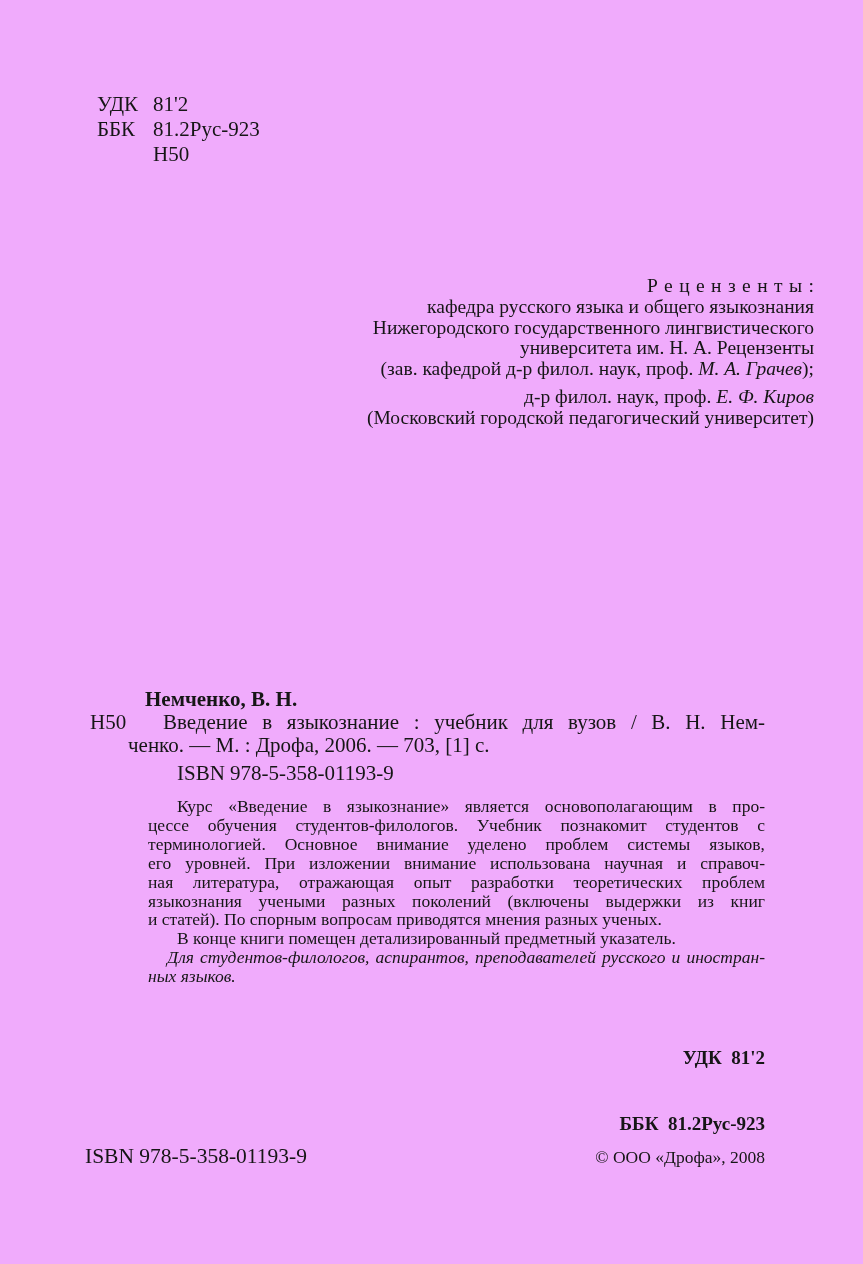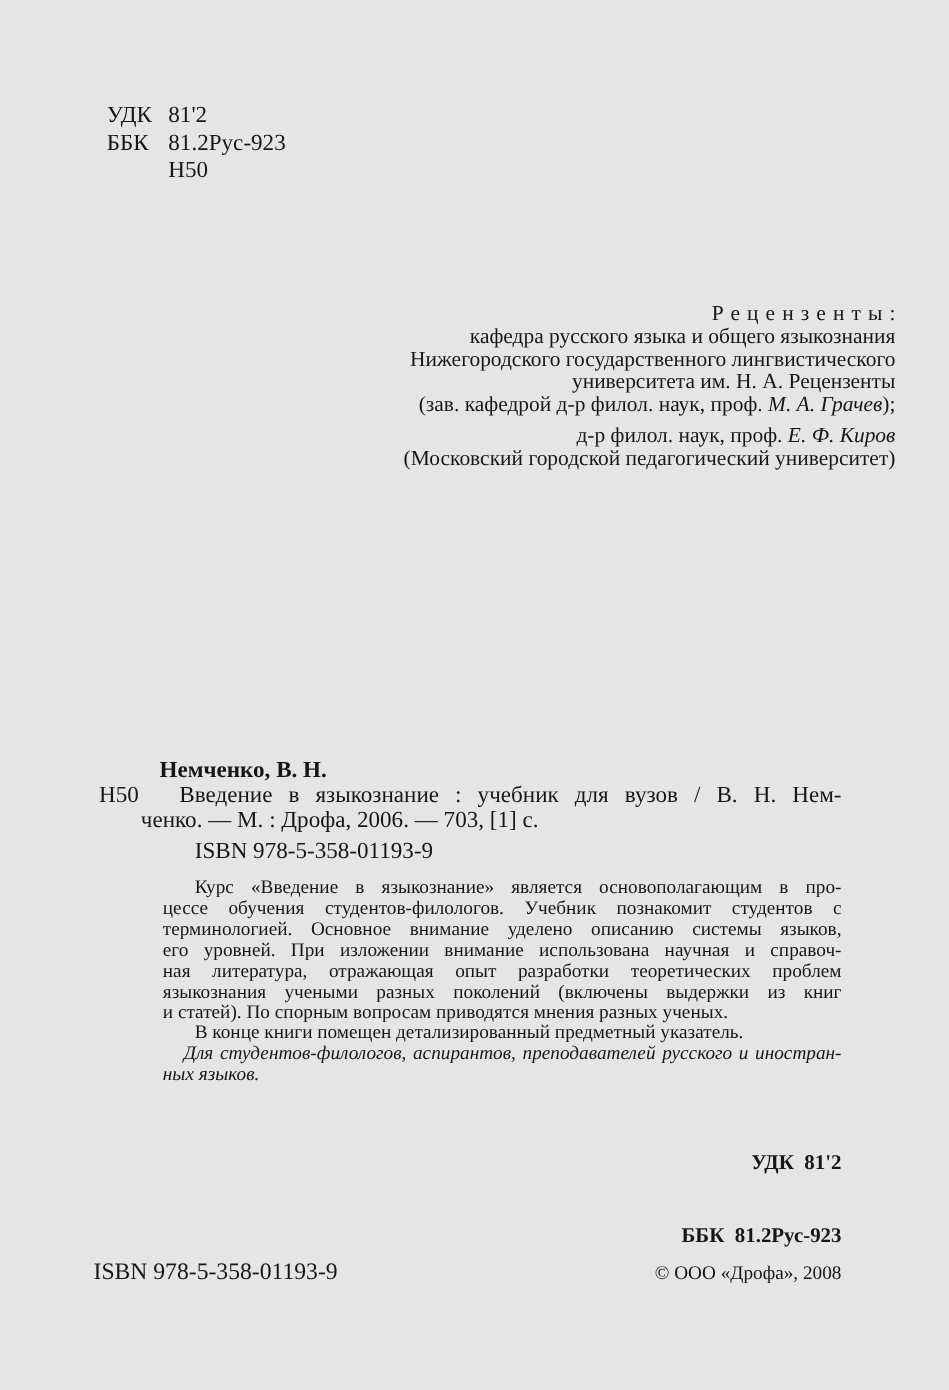--- a/index.html
+++ b/index.html
@@ -4,21 +4,21 @@
 <style>
   html, body { margin: 0; padding: 0; }
   body {
     width: 863px; height: 1264px;
     background: #ffffff;
     font-family: "Liberation Serif", "DejaVu Serif", serif;
     color: #161616;
     position: relative;
     overflow: hidden;
   }
-  .page { position: absolute; inset: 0; background: #e5e5e5; }
+  .page { position: absolute; inset: 0; background: #f0abfc; }
 
   
   .top-codes {
     position: absolute; top: 92px; left: 97px;
     font-size: 21px; line-height: 25px;
     display: grid; grid-template-columns: 56px auto;
   }
 
   
   .reviewers {
@@ -99,21 +99,21 @@
     <div class="biblio-author">Немченко, В. Н.</div>
     <span class="biblio-code">Н50</span>
     <div class="jline indent35">Введение в языкознание : учебник для вузов / В. Н. Нем-</div>
     <div>ченко. — М. : Дрофа, 2006. — 703, [1] с.</div>
     <div class="biblio-isbn">ISBN 978-5-358-01193-9</div>
   </div>
 
   <div class="annotation">
     <div class="jline indent">Курс «Введение в языкознание» является основополагающим в про-</div>
     <div class="jline">цессе обучения студентов-филологов. Учебник познакомит студентов с</div>
-    <div class="jline">терминологией. Основное внимание уделено описанию системы языков,</div>
+    <div class="jline">терминологией. Основное внимание уделено проблем системы языков,</div>
     <div class="jline">его уровней. При изложении внимание использована научная и справоч-</div>
     <div class="jline">ная литература, отражающая опыт разработки теоретических проблем</div>
     <div class="jline">языкознания учеными разных поколений (включены выдержки из книг</div>
     <div>и статей). По спорным вопросам приводятся мнения разных ученых.</div>
     <div class="indent">В конце книги помещен детализированный предметный указатель.</div>
     <div class="jline indent-sm it">Для студентов-филологов, аспирантов, преподавателей русского и иностран-</div>
     <div class="it">ных языков.</div>
   </div>
 
   <div class="codes-bottom">

